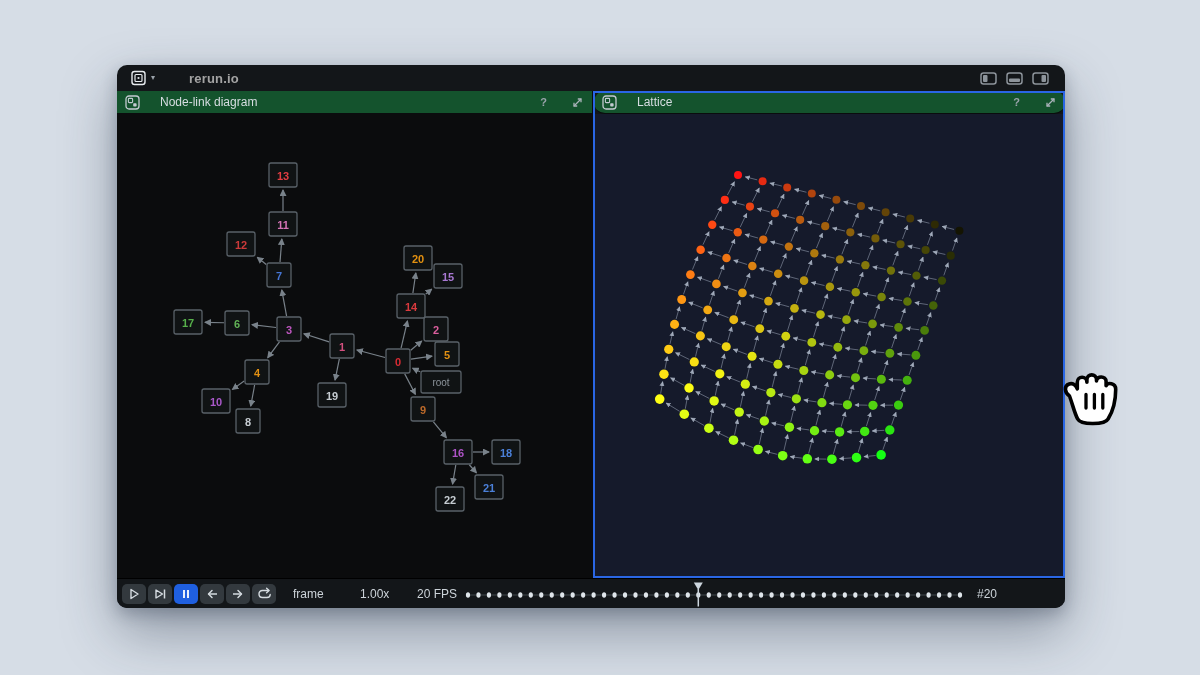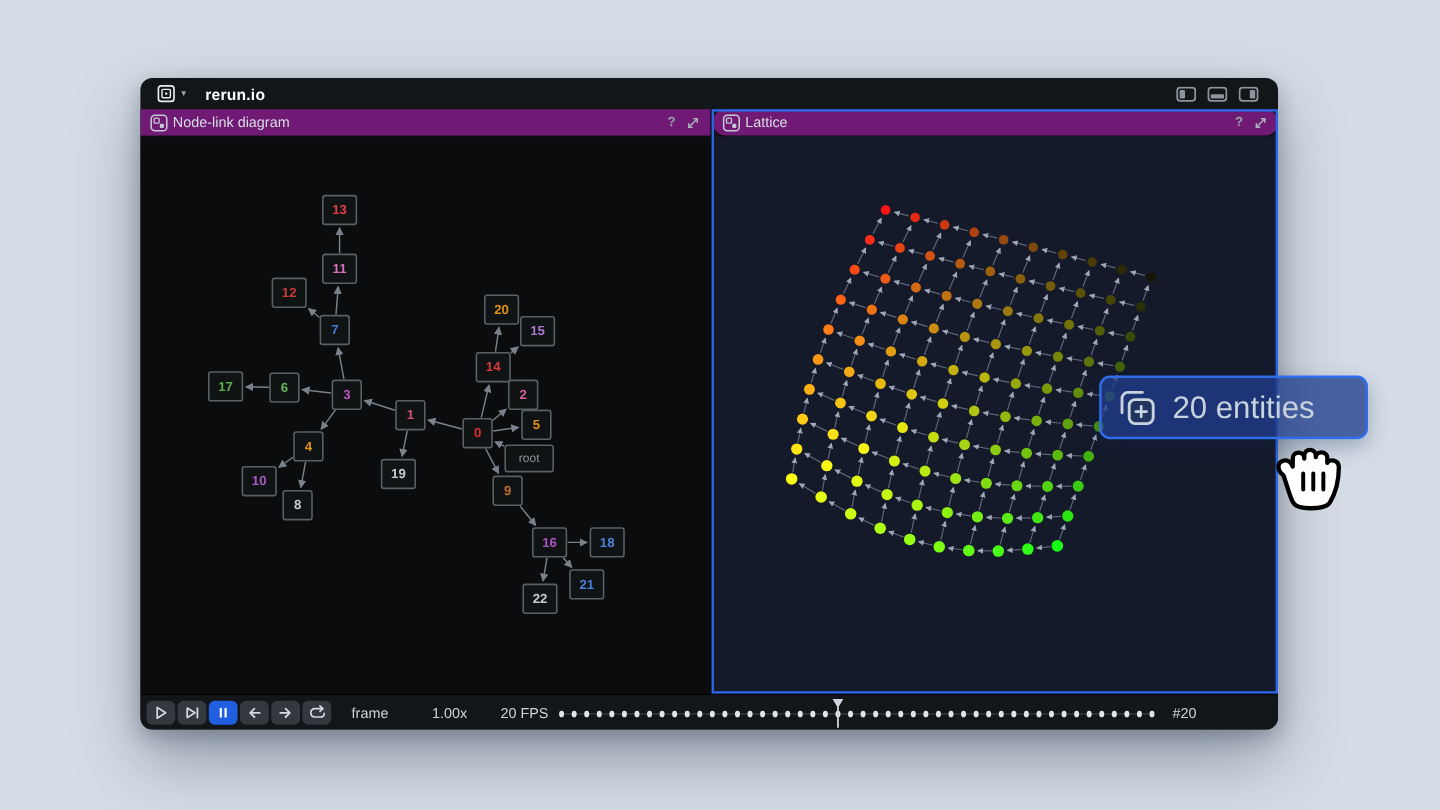--- a/index.html
+++ b/index.html
@@ -5,27 +5,27 @@
   html,body{margin:0;padding:0;width:1200px;height:675px;overflow:hidden;
     background:#d6dde6;font-family:"Liberation Sans",sans-serif;}
   .stage{position:relative;width:1200px;height:675px;}
   .window{position:absolute;left:117px;top:65px;width:948px;height:543px;
     background:#131619;border-radius:10px;overflow:hidden;
     box-shadow:0 24px 55px rgba(35,48,68,.40),0 6px 16px rgba(35,48,68,.28);}
   
   .titlebar{position:absolute;left:0;top:0;width:100%;height:26px;display:flex;align-items:center;}
   .logo-group{display:flex;align-items:center;margin-left:13px;gap:3px;}
   .menu-caret{color:#9aa2a9;font-size:8px;line-height:1;}
-  .app-title{color:#ffffff;font-size:13px;font-weight:bold;margin-left:16px;letter-spacing:.2px;}
+  .app-title{color:#a3a3a3;font-size:13px;font-weight:bold;margin-left:34px;letter-spacing:.2px;}
   .panel-toggles{position:absolute;right:16px;top:0;height:26px;display:flex;align-items:center;gap:9px;}
   .ptoggle{display:flex;align-items:center;}
   
   .headers{position:absolute;top:26px;left:0;width:948px;height:23px;display:flex;}
-  .panel-header{height:23px;display:flex;align-items:center;gap:4px;padding:0 8px;
-    box-sizing:border-box;background:#701a75;border-bottom:1px solid #0a0c0d;}
+  .panel-header{height:23px;display:flex;align-items:center;gap:20px;padding:0 8px;
+    box-sizing:border-box;background:#14532d;border-bottom:1px solid #0a0c0d;}
   .panel-header.left{width:477px;border-right:2px solid #0a0c0d;}
   .panel-header.right{flex:1;border-radius:11px;}
   .ph-title{color:#d7dde2;font-size:12px;}
   .hfill{flex:1;}
   .help{color:#9aa3ab;font-size:11px;font-weight:bold;padding:0 4px;}
   
   .content{position:absolute;top:49px;left:0;width:948px;height:464px;}
   .panel-body{position:absolute;top:0;height:464px;overflow:hidden;}
   .panel-body.left{left:0;width:476px;background:#0b0c0d;}
   .panel-body.right{left:477px;width:471px;background:#151a2b;}
@@ -648,28 +648,19 @@
           <g>
             <polygon points="576.7978723404256,3.5 585.7978723404256,3.5 581.2978723404256,11" fill="#cdd6de"></polygon>
             <line x1="581.2978723404256" y1="10" x2="581.2978723404256" y2="27.5" stroke="#cdd6de" stroke-width="1.5"></line>
           </g>
         </svg>
       <span class="tl-label" style="left:860px;">#20</span>
     </div>
 
   </div>
 
-  <div class="tooltip">
-    <svg width="36" height="36" viewBox="0 0 36 36">
-      <path d="M22 5 H10 a5 5 0 0 0 -5 5 V22" fill="none" stroke="#c8d3dd" stroke-width="2.4" stroke-linecap="round"></path>
-      <rect x="11" y="11" width="20" height="20" rx="5" fill="#20355f" stroke="#c8d3dd" stroke-width="2.4"></rect>
-      <line x1="21" y1="16.5" x2="21" y2="25.5" stroke="#c8d3dd" stroke-width="2.2" stroke-linecap="round"></line>
-      <line x1="16.5" y1="21" x2="25.5" y2="21" stroke="#c8d3dd" stroke-width="2.2" stroke-linecap="round"></line>
-    </svg>
-    <span class="tooltip-text">20 entities</span>
-  </div>
 
   <svg class="cursor" width="84" height="78" viewBox="0 0 28 26">
     <path d="M5.5 13 C3.8 11.8 3.6 9.6 5.4 9 C6.6 8.6 7.6 9.4 8.1 10.6 L8.1 8.4 C8.1 6.2 11.3 6.2 11.3 8.4 L11.3 7.6 C11.3 5.4 14.5 5.4 14.5 7.6 L14.5 8 C14.5 6.2 17.7 6.2 17.7 8.2 L17.7 9.6 C18.2 8.4 20.9 8.6 20.9 10.8 C20.9 14.6 20.2 17.6 18.4 20.6 C17.3 22.6 9.4 22.8 8.2 20.6 C7.2 18.8 6.6 16 5.5 13 Z" fill="#ffffff" stroke="#000000" stroke-width="1.2" stroke-linejoin="round"></path>
     <path d="M11 12.5 V17 M13.8 12.5 V17 M16.6 12.5 V17" stroke="#000000" stroke-width="1.1" fill="none" stroke-linecap="round"></path>
   </svg>
 
 </div>
 
 </body></html>

